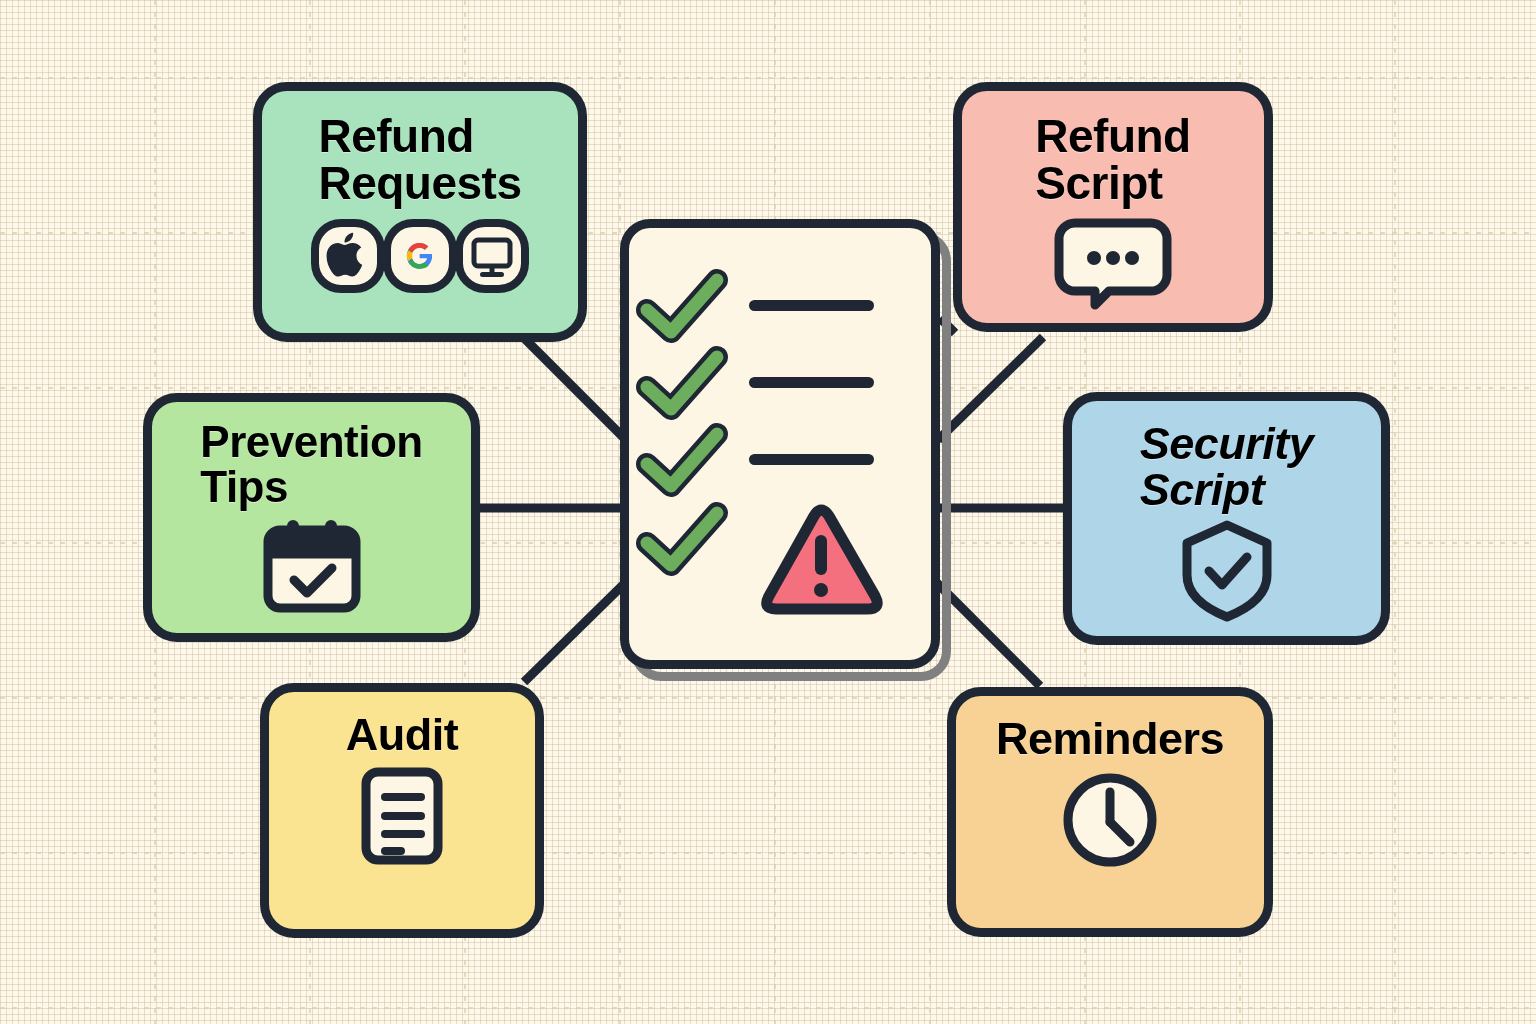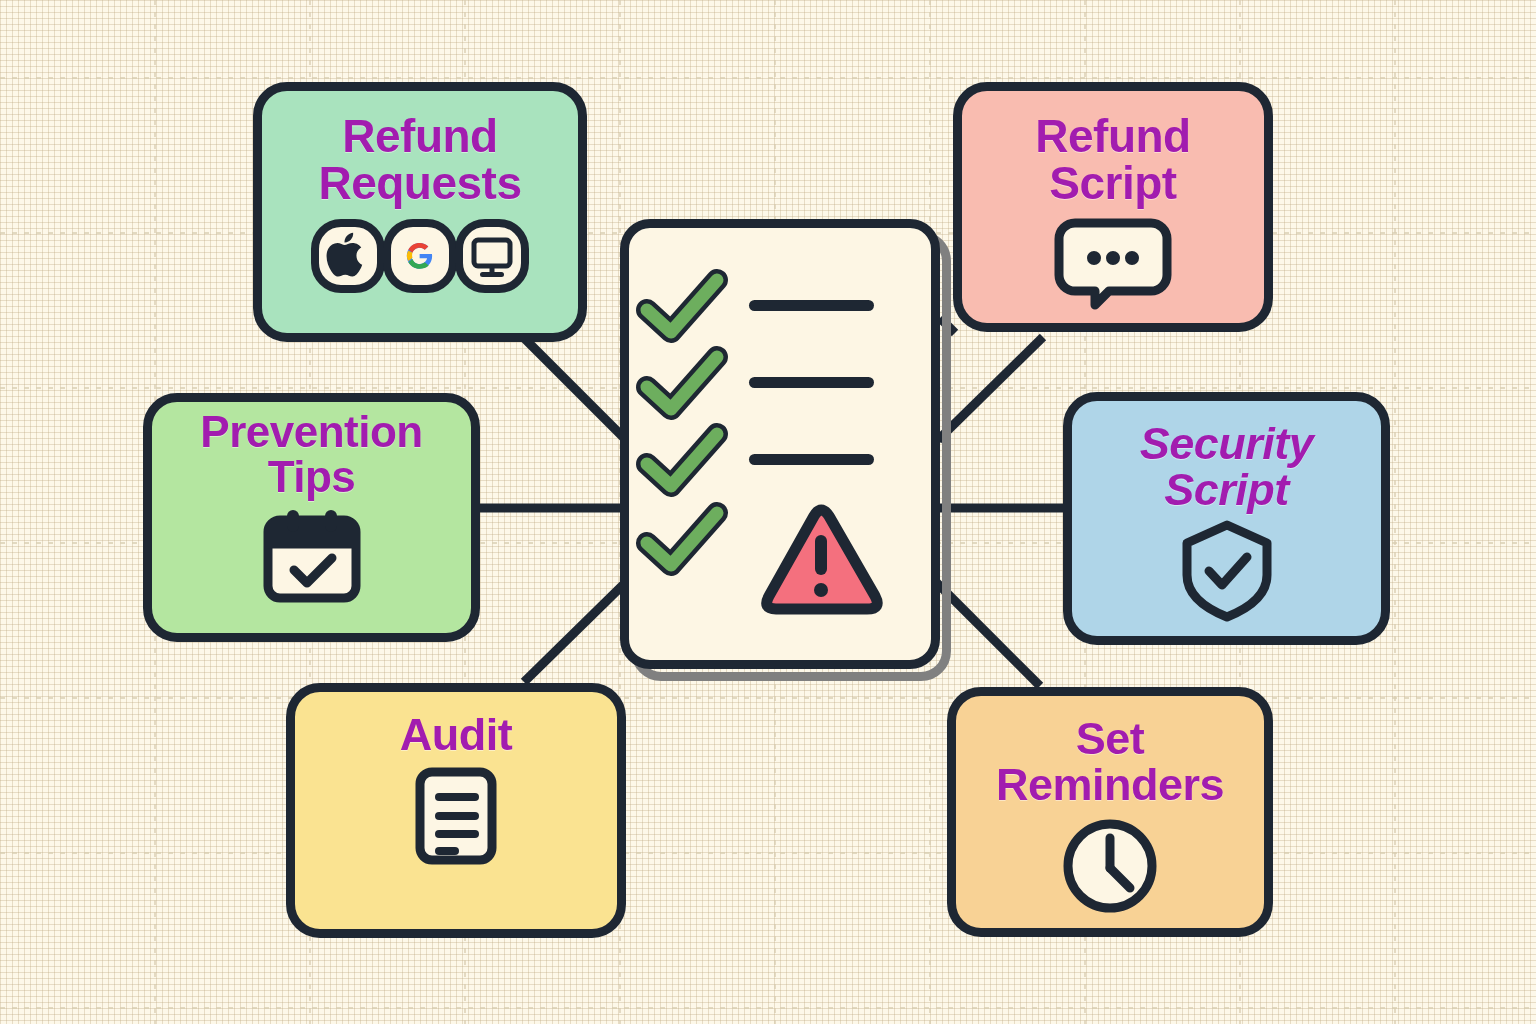--- a/index.html
+++ b/index.html
@@ -26,22 +26,21 @@
     position:absolute;
     border:9px solid #1E2733;
     border-radius:34px;
     box-sizing:border-box;
     display:flex;flex-direction:column;
     align-items:center;justify-content:flex-start;
     z-index:3;
   }
   .card .title{
     font-weight:700;
-    color:#a21caf;
-    text-align:center;
+    color:#000000;
     line-height:1.02;
     letter-spacing:-0.5px;
     text-shadow:0 1px 0 rgba(255,255,255,.45);
   }
   .icons{display:flex;align-items:center;justify-content:center;}
 
   
   #doc{
     position:absolute;
     left:620px;top:219px;width:320px;height:450px;
@@ -159,21 +158,21 @@
       <svg width="120" height="96" viewBox="0 0 120 96">
         <path d="M22 8 h76 a16 16 0 0 1 16 16 v36 a16 16 0 0 1 -16 16 h-42 l-14 14 v-14 h-20 a16 16 0 0 1 -16 -16 v-36 a16 16 0 0 1 16 -16 z" fill="#FDF6E4" stroke="#1E2733" stroke-width="9" stroke-linejoin="round"></path>
         <circle cx="41" cy="43" r="7" fill="#1E2733"></circle>
         <circle cx="60" cy="43" r="7" fill="#1E2733"></circle>
         <circle cx="79" cy="43" r="7" fill="#1E2733"></circle>
       </svg>
     </div>
   </div>
 
   <div class="card" style="left:143px;top:393px;width:337px;height:249px;background:#B4E6A0;">
-    <div class="title" style="font-size:44px;margin-top:8px;">
+    <div class="title" style="font-size:44px;margin-top:18px;">
       <div>Prevention</div>
       <div>Tips</div>
     </div>
     <div class="icons" style="margin-top:6px;">
       <svg width="116" height="100" viewBox="0 0 116 100">
         <rect x="14" y="14" width="88" height="78" rx="12" fill="#FDF6E4" stroke="#1E2733" stroke-width="9"></rect>
         <path d="M14 38 h88" stroke="#1E2733" stroke-width="9"></path>
         <rect x="14" y="18" width="88" height="20" fill="#1E2733"></rect>
         <rect x="33" y="4" width="12" height="22" rx="6" fill="#1E2733"></rect>
         <rect x="71" y="4" width="12" height="22" rx="6" fill="#1E2733"></rect>
@@ -188,38 +187,37 @@
       <div>Script</div>
     </div>
     <div class="icons" style="margin-top:6px;">
       <svg width="100" height="104" viewBox="0 0 100 104">
         <path d="M50 6 L90 24 V56 Q90 82 50 98 Q10 82 10 56 V24 Z" fill="none" stroke="#1E2733" stroke-width="9" stroke-linejoin="round"></path>
         <path d="M32 52 L45 66 L70 38" fill="none" stroke="#1E2733" stroke-width="9" stroke-linecap="round" stroke-linejoin="round"></path>
       </svg>
     </div>
   </div>
 
-  <div class="card" style="left:286px;top:683px;width:340px;height:255px;background:#FAE391;">
+  <div class="card" style="left:260px;top:683px;width:284px;height:255px;background:#FAE391;">
     <div class="title" style="font-size:45px;margin-top:20px;">
       <div>Audit</div>
     </div>
     <div class="icons" style="margin-top:8px;">
       <svg width="96" height="100" viewBox="0 0 96 100">
         <rect x="12" y="6" width="72" height="88" rx="12" fill="#FDF6E4" stroke="#1E2733" stroke-width="9"></rect>
         <rect x="27" y="27" width="44" height="8" rx="4" fill="#1E2733"></rect>
         <rect x="27" y="46" width="44" height="8" rx="4" fill="#1E2733"></rect>
         <rect x="27" y="64" width="44" height="8" rx="4" fill="#1E2733"></rect>
         <rect x="27" y="81" width="24" height="8" rx="4" fill="#1E2733"></rect>
       </svg>
     </div>
   </div>
 
   <div class="card" style="left:947px;top:687px;width:326px;height:250px;background:#F8D295;">
     <div class="title" style="font-size:45px;margin-top:20px;">
-      <div>Set</div>
       <div>Reminders</div>
     </div>
     <div class="icons" style="margin-top:6px;">
       <svg width="104" height="104" viewBox="0 0 104 104">
         <circle cx="52" cy="52" r="42" fill="#FDF6E4" stroke="#1E2733" stroke-width="9"></circle>
         <path d="M52 24 V54" stroke="#1E2733" stroke-width="9" stroke-linecap="round"></path>
         <path d="M52 54 L72 74" stroke="#1E2733" stroke-width="9" stroke-linecap="round"></path>
       </svg>
     </div>
   </div>

